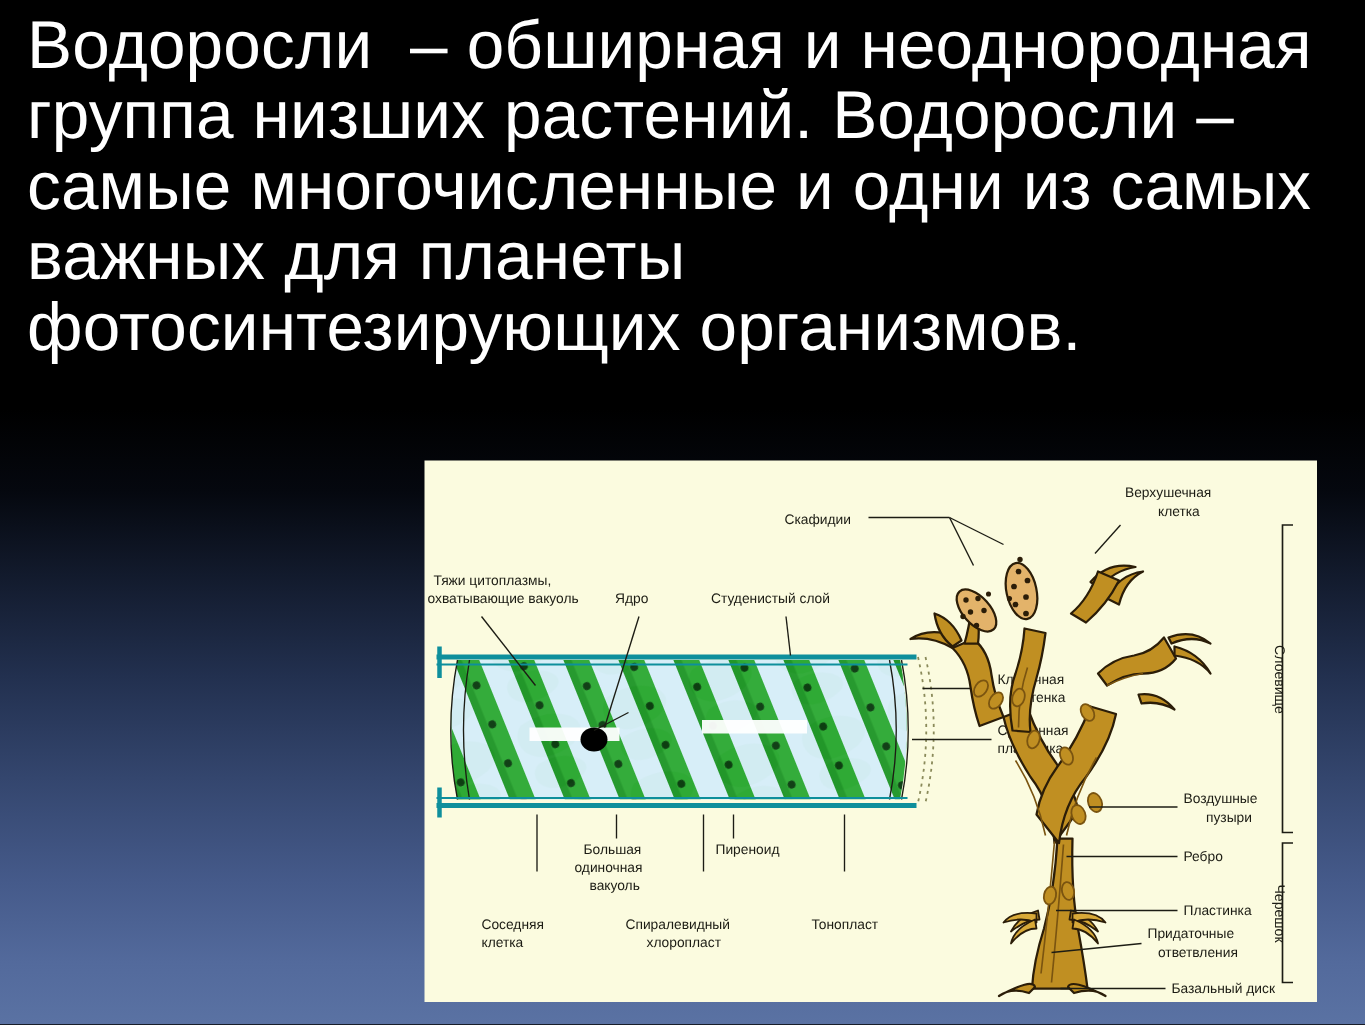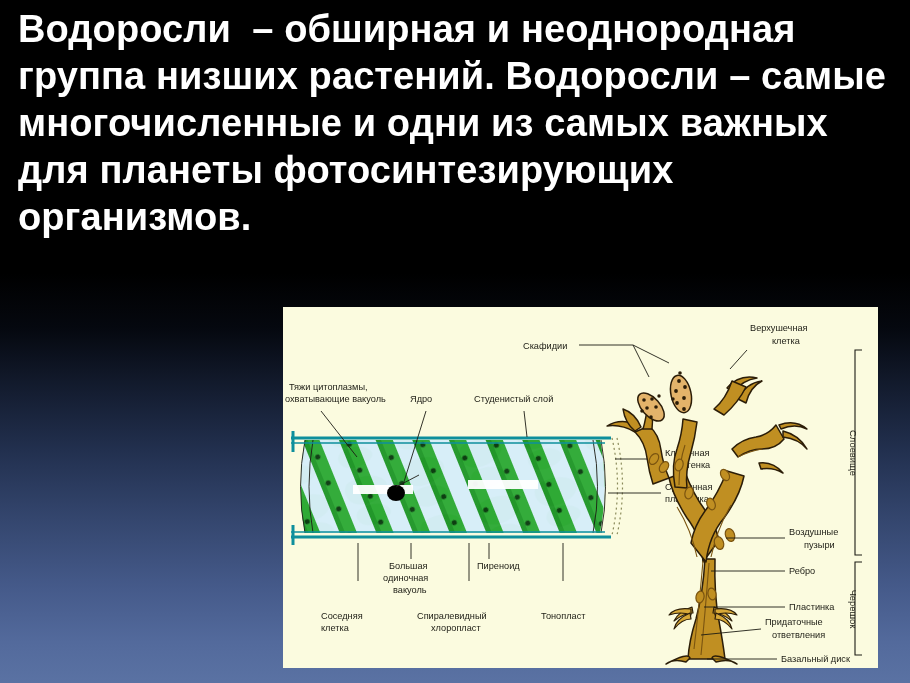--- a/index.html
+++ b/index.html
@@ -12,23 +12,23 @@
     position:relative;width:910px;height:683px;
     background:linear-gradient(to bottom,
       #000000 0%, #000000 40%, #05080f 48%, #121a2c 56%,
       #22304f 66%, #34466e 76%, #455a8a 86%, #536a9c 94%, #5a72a3 100%);
     overflow:hidden;
   }
 
   
   #title{
     position:absolute;left:18px;top:6px;width:880px;
-    color:#ffffff;font-size:38px;line-height:47px;
+    color:#ffffff;font-size:45px;line-height:47px;
     letter-spacing:0.1px;white-space:pre-wrap;
-    font-weight:700;
+    font-weight:400;
   }
 
   
   #panel{
     position:absolute;left:283px;top:307px;width:595px;height:361px;
     background:#fbfbdf;
     box-shadow:0 0 0 0 rgba(0,0,0,0);
   }
   #panel svg{display:block;width:595px;height:361px;}
 

